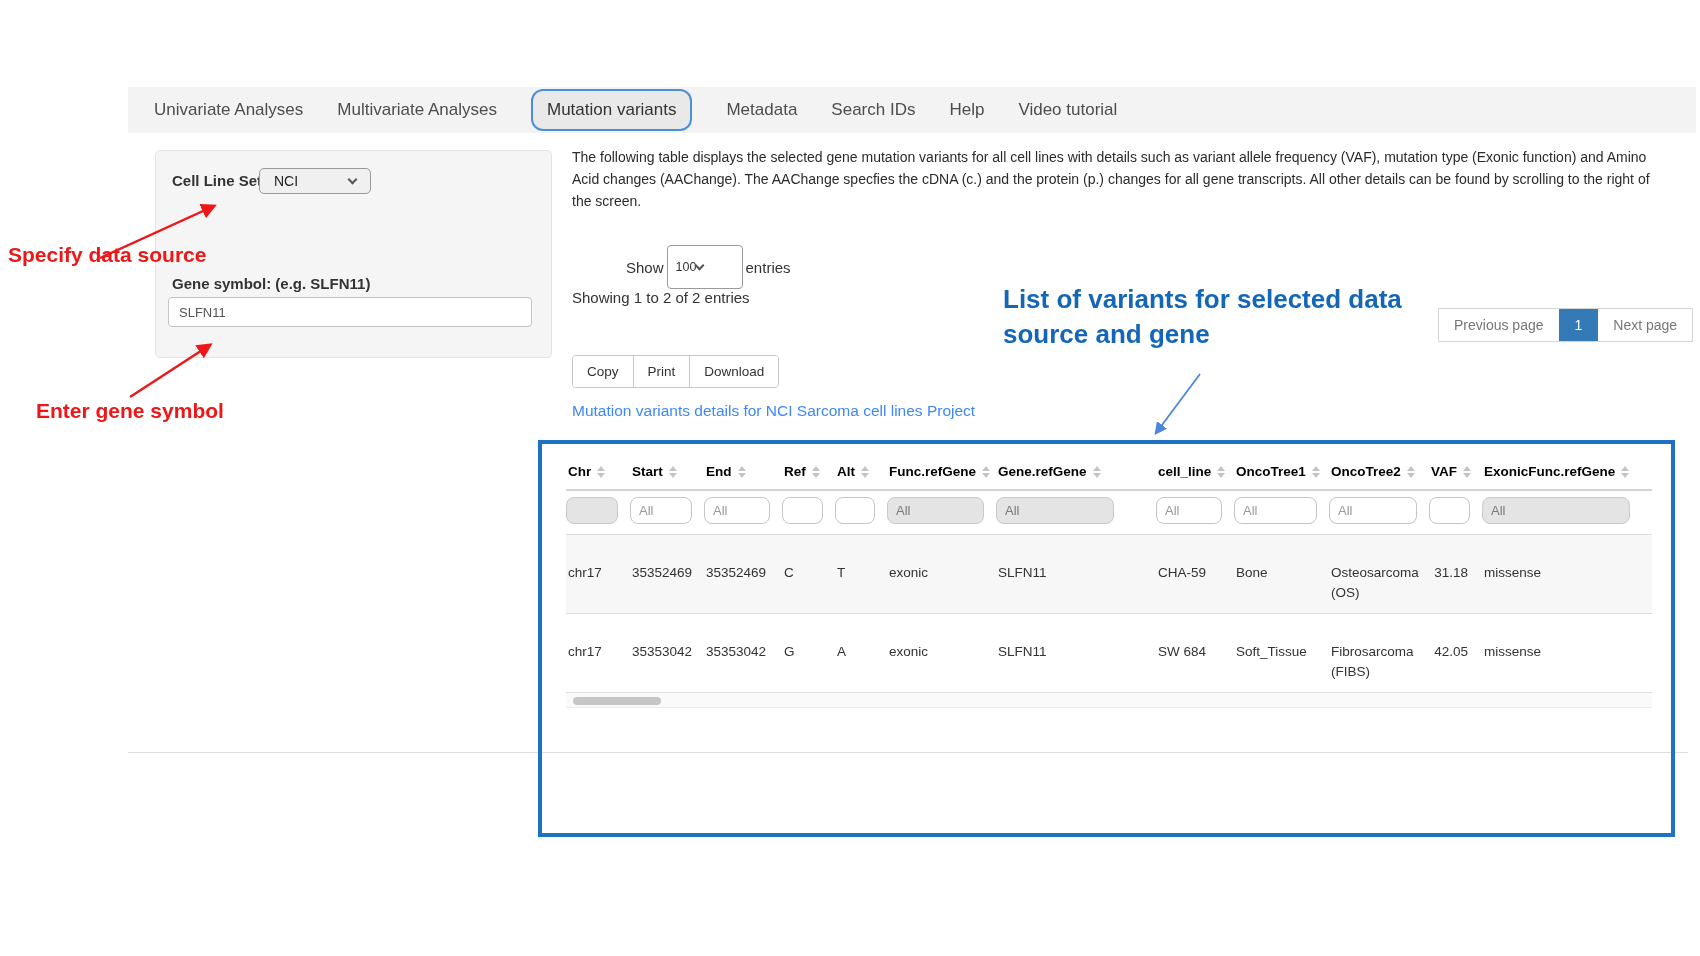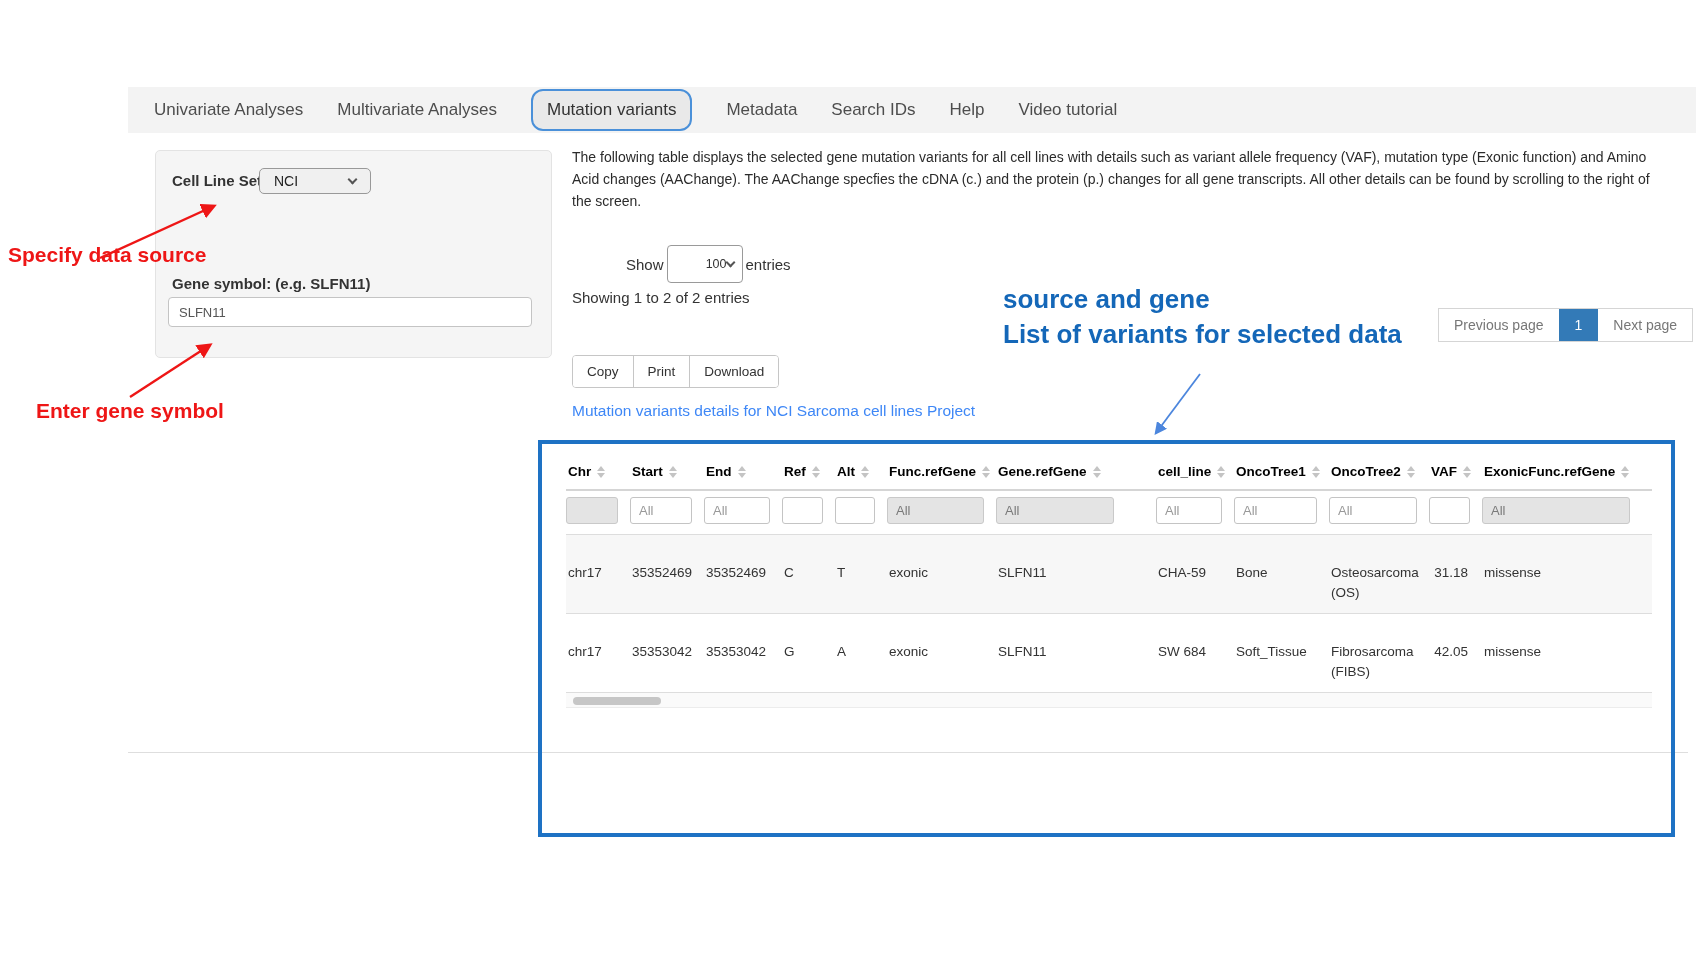--- a/index.html
+++ b/index.html
@@ -31,23 +31,23 @@
   .ann-blue { position:absolute; color:#1467b8; font-weight:bold; font-size:26px;
     line-height:35px; z-index:6; white-space:nowrap; }
   .overlay-svg { position:absolute; left:0; top:0; width:1700px; height:956px;
     pointer-events:none; z-index:7; }
 
   
   .desc { left:572px; top:146px; width:1080px; font-size:14px; line-height:22px;
     color:#2b2b2b; z-index:2; }
   .showrow { left:606px; top:245px; display:flex; align-items:center; gap:3px;
     font-size:15px; color:#333; z-index:2;margin-left:20px; }
-  .lenselect { position:static; width:76px; height:38px; background:#fff;
+  .lenselect { position:static; width:76px; height:44px; background:#fff;
     border:1px solid #9a9a9a; border-radius:4px; font-size:12.5px; color:#333;
-    display:flex; align-items:center; justify-content:flex-end; padding:0 8px; cursor:pointer; }
+    display:flex; align-items:center; justify-content:flex-start; padding:0 8px; cursor:pointer; }
   .showingtext { left:572px; top:289px; font-size:15px; color:#333; z-index:2; }
 
   .btngroup { left:572px; top:355px; display:inline-flex; border:1px solid #c6c6c6;
     border-radius:4px; overflow:hidden; background:#fff; z-index:2; }
   .btngroup button { border:none; border-left:1px solid #c6c6c6; background:#fff;
     padding:8px 14px; font-size:13.5px; color:#333; font-family:inherit; cursor:pointer; }
   .btngroup button:first-child { border-left:none; }
 
   .tablelink { left:572px; top:402px; font-size:15.5px; font-weight:500;
     color:#3e87f6; z-index:2; cursor:pointer; white-space:nowrap; }
@@ -69,21 +69,21 @@
   table.dt { border-collapse:collapse; table-layout:fixed; width:1086px; font-size:13.5px; }
   table.dt th { text-align:left; font-weight:bold; color:#000; padding:8px 4px 10px 2px;
     border-bottom:2px solid #d5d5d5; white-space:nowrap; cursor:pointer; }
   .sorticon { display:inline-flex; flex-direction:column; gap:2px; margin-left:6px;
     vertical-align:middle; }
   .sorticon i { display:block; width:0; height:0; border-left:4px solid transparent;
     border-right:4px solid transparent; }
   .sorticon .su { border-bottom:5px solid #c4c4c4; }
   .sorticon .sd { border-top:5px solid #c4c4c4; }
   tr.filterrow td { padding:6px 12px 10px 0; }
-  .flt { height:27px; border-radius:3px; font-size:13px; padding:0 8px;
+  .flt { height:27px; border-radius:8px; font-size:13px; padding:0 8px;
     font-family:inherit; width:100%; }
   .flt.txt { background:#fff; border:1px solid #c4c4c4; color:#999; }
   .flt.sel { background:#e4e4e4; border:1px solid #c9c9c9; color:#7a7a7a; }
   .flt.narrow { width:52px; }
   tr.datarow td { padding:28px 10px 10px 2px; vertical-align:top; line-height:20px;
     color:#333; border-top:1px solid #ddd; }
   tr.datarow.odd { background:#f7f7f7; }
   tr.datarow.even { background:#fff; }
   tr.datarow td.num { text-align:right; padding-right:14px; }
   .hscroll { width:1086px; height:16px; background:#fafafa; border-top:1px solid #ddd;
@@ -132,22 +132,22 @@
 
 <div class="abs btngroup">
   <button>Copy</button>
   <button>Print</button>
   <button>Download</button>
 </div>
 
 <div class="abs tablelink">Mutation variants details for NCI Sarcoma cell lines Project</div>
 
 <div class="ann-blue" style="left:1003px; top:282px;">
+  <div>List of variants for selected data</div>
   <div>source and gene</div>
-  <div>List of variants for selected data</div>
 </div>
 
 <div class="abs pagination">
   <span class="page-btn">Previous page</span>
   <span class="page-btn active mid">1</span>
   <span class="page-btn">Next page</span>
 </div>
 
 <div class="abs divider"></div>
 

